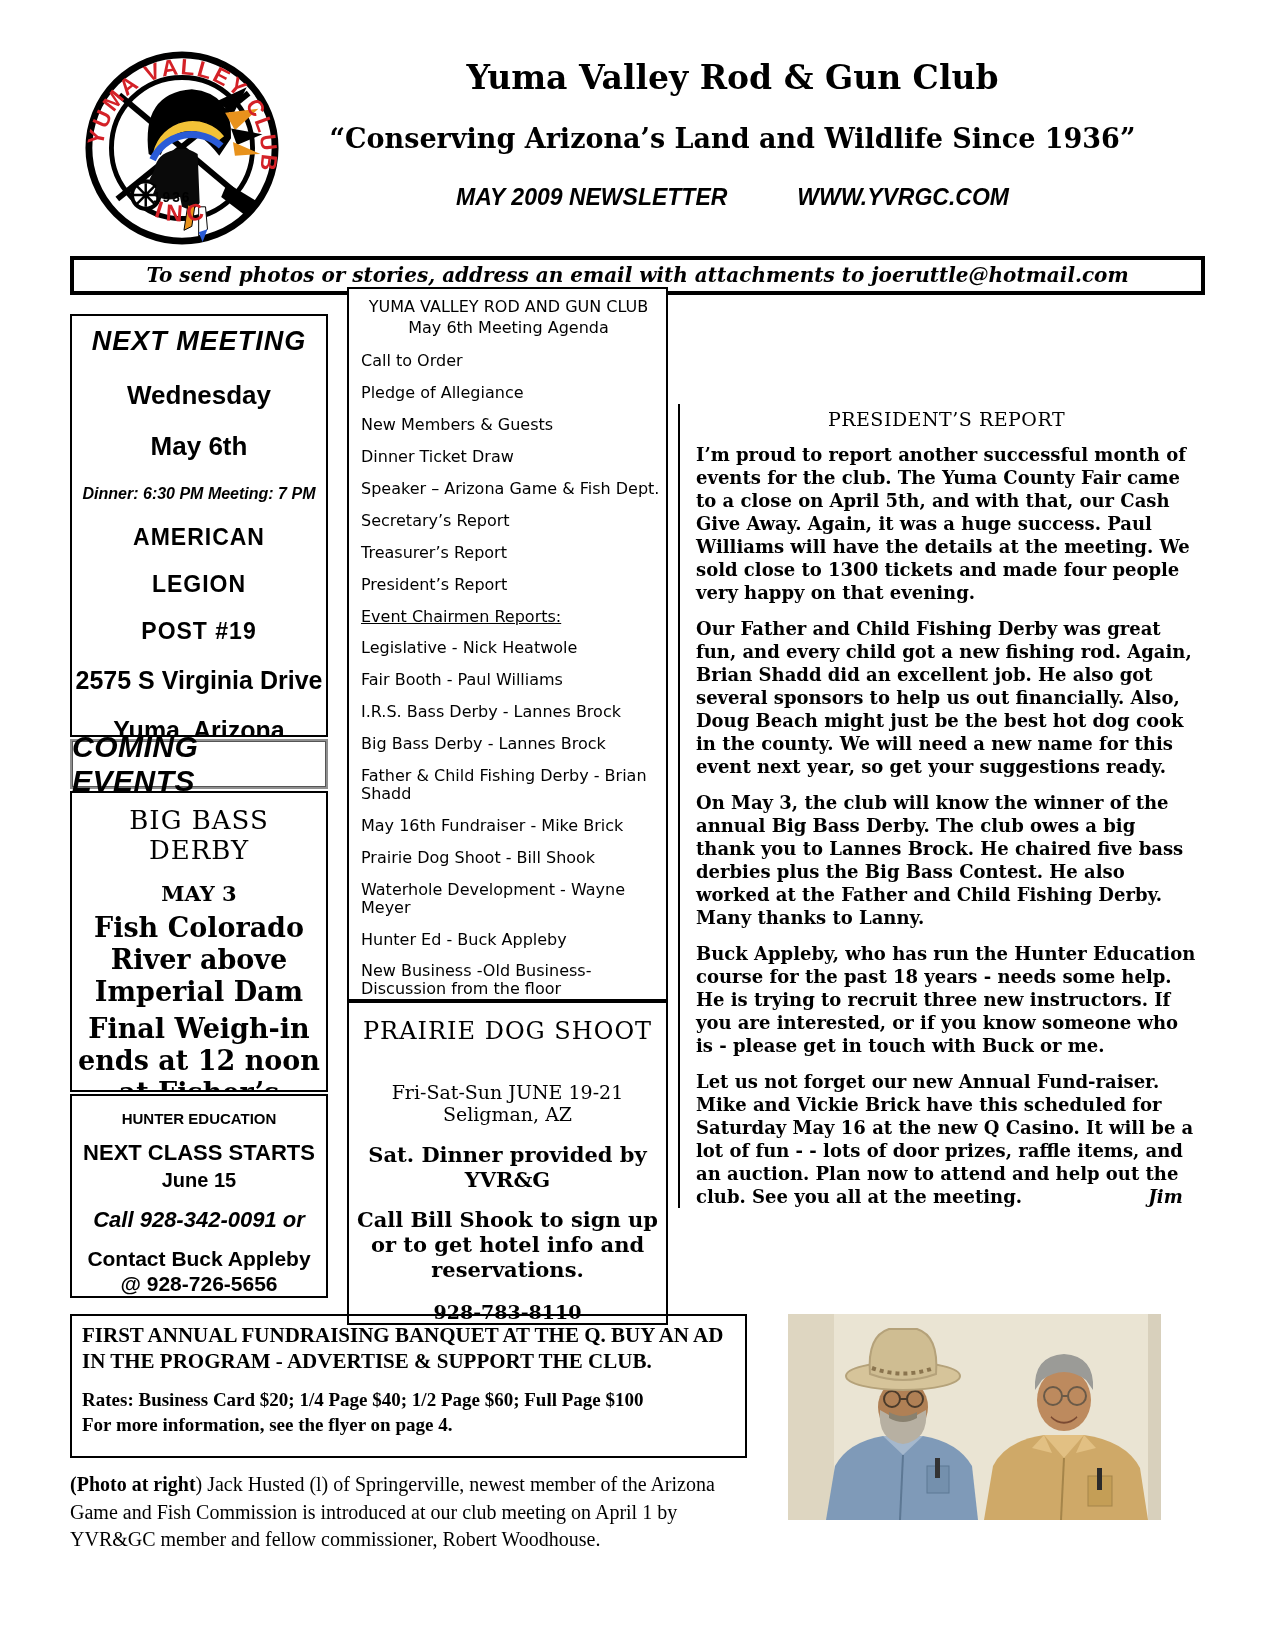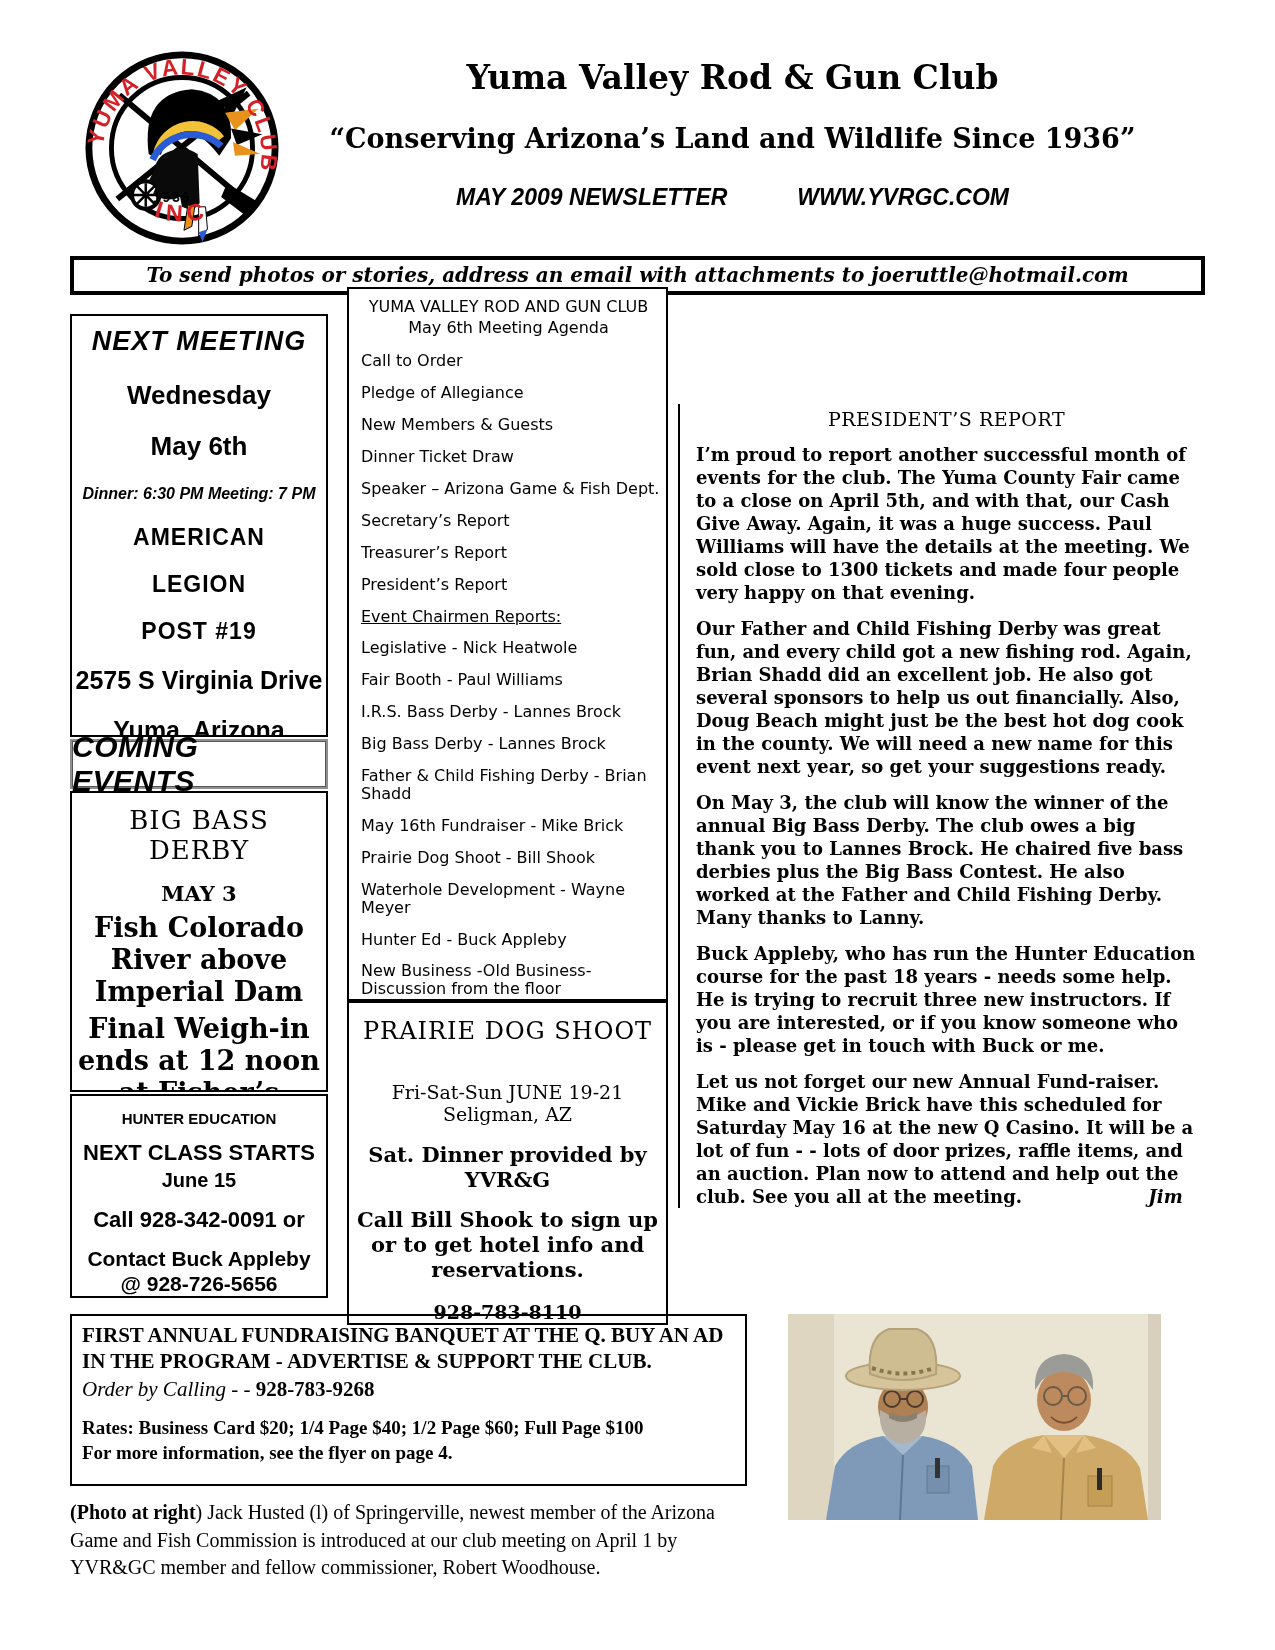--- a/index.html
+++ b/index.html
@@ -37,21 +37,21 @@
   .bigbass{height:301px;margin-top:2px;text-align:center;font-family:"DejaVu Serif",serif;padding:12px 4px 0;overflow:hidden;}
   .bb-title{font-size:26px;letter-spacing:1px;}
   .bb-date{font-weight:bold;font-size:21px;margin-top:16px;}
   .bb-text{font-weight:bold;font-size:27px;line-height:1.18;margin-top:6px;}
   .bb-note{font-weight:bold;font-style:italic;font-size:21px;line-height:1.18;margin-top:14px;text-align:left;padding:0 4px;}
 
   .hunter{flex:1;margin-top:2px;text-align:center;font-family:"Liberation Sans",sans-serif;font-weight:bold;padding-top:14px;overflow:hidden;}
   .h-title{font-size:15px;}
   .h-l1{font-size:22px;margin-top:13px;}
   .h-l2{font-size:20px;margin-top:3px;}
-  .h-l3{font-size:22px;margin-top:15px;}
+  .h-l3{font-size:22px;margin-top:15px;font-style:italic;}
   .h-l4{font-size:21px;margin-top:13px;line-height:1.2;padding:0 12px;}
 
   .col-mid{width:321px;flex:none;margin-left:19px;display:flex;flex-direction:column;}
   .agenda{height:716px;border-bottom-width:4px;padding:8px 6px 0 12px;font-family:"DejaVu Sans",sans-serif;font-size:16px;overflow:hidden;}
   .ag-head{text-align:center;line-height:1.3;margin-bottom:14px;padding-right:4px;}
   .ag-item{margin-bottom:14px;line-height:1.12;}
   .ag-underline{text-decoration:underline;}
   .prairie{flex:1;border-top:none;text-align:center;font-family:"DejaVu Serif",serif;padding:14px 6px 0;overflow:hidden;}
   .pd-title{font-size:24px;letter-spacing:1px;}
   .pd-l1{font-size:19px;margin-top:36px;}
@@ -215,24 +215,20 @@
         <span>Let us not forget our new Annual Fund-raiser.  Mike and Vickie Brick have this scheduled for Saturday May 16 at the new Q Casino.  It will be a lot of fun - - lots of door prizes, raffle items, and an auction.  Plan now to attend and help out the club. See you all at the meeting.</span>
         <span class="pr-sign">Jim</span>
       </div>
     </div>
   </div>
 
   <div class="bottom">
     <div class="bottom-left">
       <div class="fund-box">
         <div class="fb-l1">FIRST ANNUAL FUNDRAISING BANQUET AT THE Q.  BUY AN AD IN THE PROGRAM - ADVERTISE &amp; SUPPORT THE CLUB.</div>
-        <div class="fb-order">
-          <span class="it">Order by Calling  - - </span>
-          <span class="ph">928-783-9268</span>
-        </div>
         <div class="fb-rates">Rates:  Business Card $20; 1/4 Page $40; 1/2 Page $60; Full Page $100</div>
         <div class="fb-more">For more information, see the flyer on page 4.</div>
       </div>
       <div class="caption">
         <span class="cap-bold">(Photo at right</span><span>) Jack Husted (l) of Springerville, newest member of the Arizona Game and Fish Commission is introduced at our club meeting on April 1 by YVR&amp;GC member and fellow commissioner, Robert Woodhouse.</span>
       </div>
     </div>
 
     <div class="photo">
       <svg viewBox="0 0 373 206">

